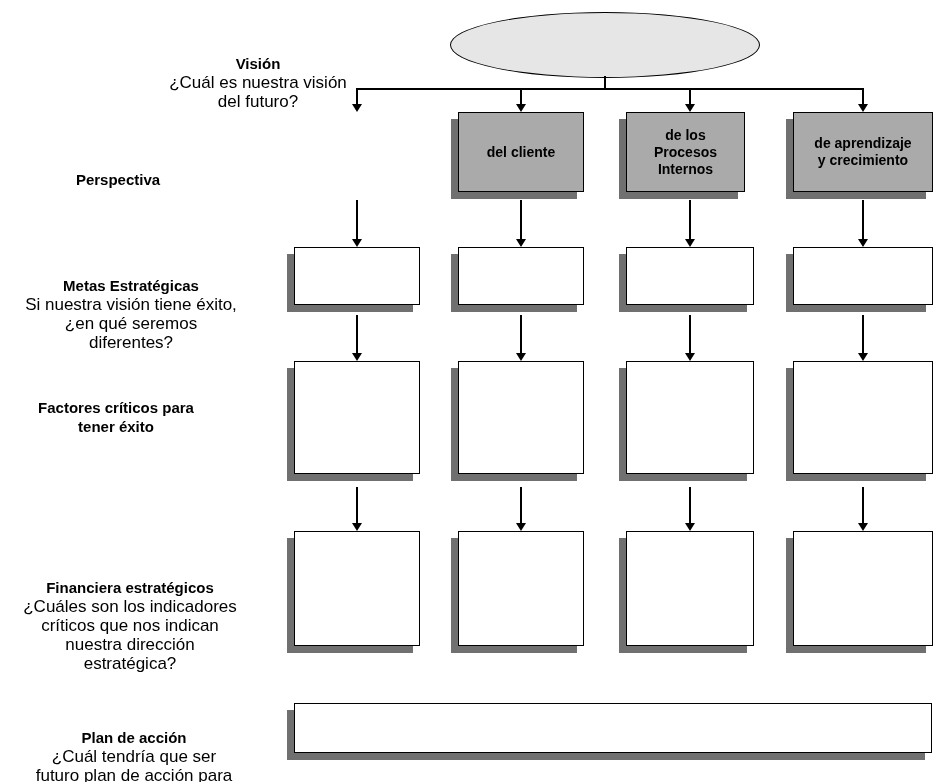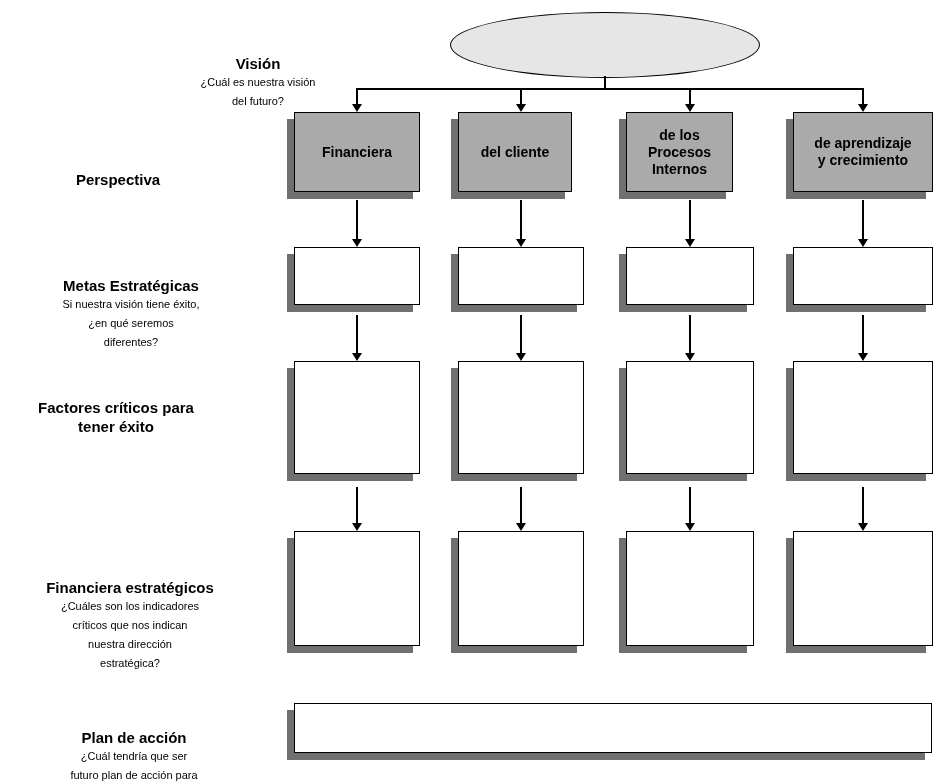--- a/index.html
+++ b/index.html
@@ -2,21 +2,21 @@
 <html style="--perspective-box-fill: #aaaaaa; --box-shadow: #707070; --ellipse-fill: #e6e6e6; --outline: #000000; --background: #ffffff;"><head>
 <meta charset="utf-8">
 <style>
   * { margin:0; padding:0; box-sizing:border-box; }
   html,body { background:#fff; }
   body { font-family:"Liberation Sans", sans-serif; color:#000; }
   .canvas { position:relative; width:940px; height:782px; background:var(--background,#ffffff); overflow:hidden; }
 
   .label-block { position:absolute; text-align:center;margin-top:40px; }
   .lbl-title { font-weight:bold; font-size:15px; line-height:19px; white-space:pre-line; }
-  .lbl-sub   { font-size:11px; line-height:19px; white-space:pre-line; }
+  .lbl-sub   { font-size:17px; line-height:19px; white-space:pre-line; }
 
   .ellipse { position:absolute; border:1px solid var(--outline,#000); border-radius:50%;
              background:var(--ellipse-fill,#e6e6e6); }
 
   .box3d { position:absolute; background:#fff; border:1px solid var(--outline,#000);
            box-shadow:-7px 7px 0 0 var(--box-shadow,#707070);
            display:flex; align-items:center; justify-content:center; }
   .gray  { background:var(--perspective-box-fill,#aaaaaa); }
   .gray .col-label { font-weight:bold; font-size:14px; line-height:17px;
                      text-align:center; white-space:pre-line; }
@@ -73,27 +73,24 @@
   <div class="ellipse" style="left:450px; top:12px; width:310px; height:66px;"></div>
 
   <div class="line" style="left:604px; top:76px; width:2px; height:13px;"></div>
   <div class="line" style="left:356px; top:88px; width:508px; height:2px;"></div>
 
   <div class="arrow" style="left:356px; top:88px; height:16px;"></div>
   <div class="arrow" style="left:520px; top:88px; height:16px;"></div>
   <div class="arrow" style="left:689px; top:88px; height:16px;"></div>
   <div class="arrow" style="left:862px; top:88px; height:16px;"></div>
 
-  <div class="box3d gray" style="left:294px; top:112px; width:126px; height:80px;">
-    <span class="col-label">Financiera</span>
-  </div>
-  <div class="box3d gray" style="left:458px; top:112px; width:114px; height:80px;">
+  <div class="box3d gray" style="left:458px; top:112px; width:126px; height:80px;">
     <span class="col-label">del cliente</span>
   </div>
-  <div class="box3d gray" style="left:626px; top:112px; width:107px; height:80px;">
+  <div class="box3d gray" style="left:626px; top:112px; width:119px; height:80px;">
     <span class="col-label">de los
 Procesos
 Internos</span>
   </div>
   <div class="box3d gray" style="left:793px; top:112px; width:140px; height:80px;">
     <span class="col-label">de aprendizaje
 y crecimiento</span>
   </div>
 
   <div class="arrow" style="left:356px; top:200px; height:39px;"></div>

